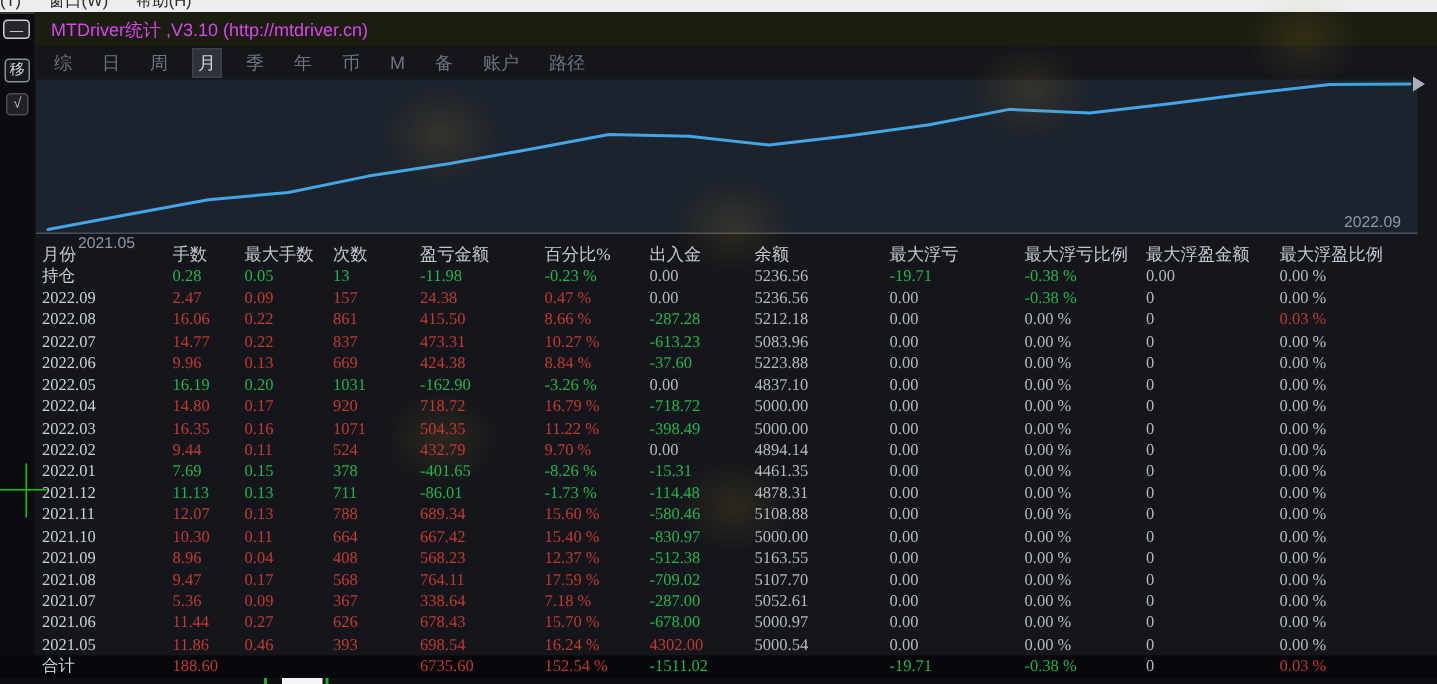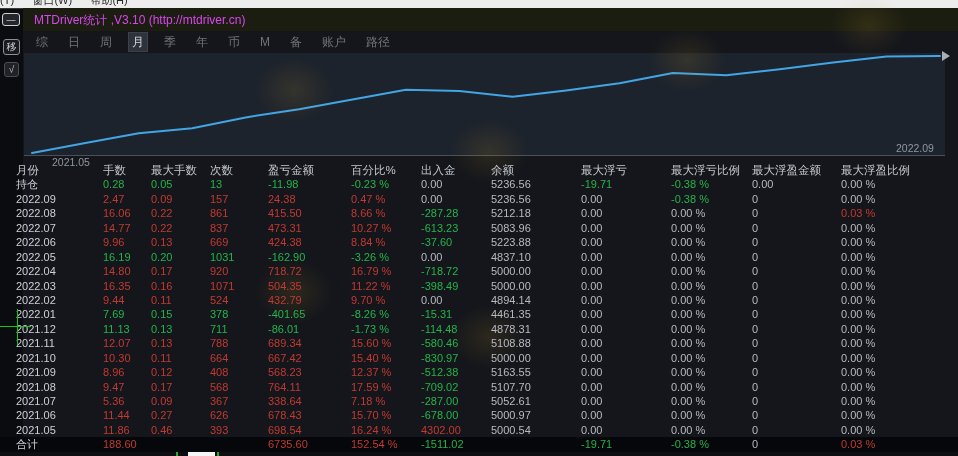--- a/index.html
+++ b/index.html
@@ -33,21 +33,21 @@
          border-bottom:1px solid #4a505a;overflow:visible;}
   .chart svg{position:absolute;left:0;top:0;}
   .axis-label{position:absolute;font-size:10.5px;color:#9096a0;}
   .axis-label.left{left:28px;top:103px;}
   .axis-label.right{left:872px;top:89px;}
   .end-arrow{position:absolute;left:918px;top:-1px;width:0;height:0;
              border-top:5px solid transparent;border-bottom:5px solid transparent;border-left:8px solid #a9afb7;}
   
   .table{position:absolute;left:0;top:163px;width:958px;}
   .row{display:grid;grid-template-columns:87px 48px 59px 58px 83px 70px 70px 90px 90px 81px 89px 105px;
-       padding-left:16px;height:14.45px;line-height:14.4px;font-size:11px;white-space:nowrap;}
+       padding-left:28px;height:14.45px;line-height:14.4px;font-size:11px;white-space:nowrap;font-family:Liberation Serif, serif;}
   .row.header{color:#c3c8cf;font-size:11.5px;}
   .row.total{background:#05070a;}
   .cell{overflow:hidden;}
   .t-label{color:#ccd1d8;}
   .t-r{color:#c23a31;}
   .t-g{color:#23b44b;}
   .t-w{color:#b6bac0;}
   
   .bottom-strip{position:absolute;left:0;top:452px;width:958px;height:4px;background:#0c0e11;}
   .bs-white{position:absolute;left:188px;top:0;width:27px;height:4px;background:#f5f5f5;}
@@ -299,21 +299,21 @@
         <span class="cell t-g">-830.97</span>
         <span class="cell t-w">5000.00</span>
         <span class="cell t-w">0.00</span>
         <span class="cell t-w">0.00 %</span>
         <span class="cell t-w">0</span>
         <span class="cell t-w">0.00 %</span>
       </div>
       <div class="row">
         <span class="cell t-label">2021.09</span>
         <span class="cell t-r">8.96</span>
-        <span class="cell t-r">0.12</span>
+        <span class="cell t-r">0.04</span>
         <span class="cell t-r">408</span>
         <span class="cell t-r">568.23</span>
         <span class="cell t-r">12.37 %</span>
         <span class="cell t-g">-512.38</span>
         <span class="cell t-w">5163.55</span>
         <span class="cell t-w">0.00</span>
         <span class="cell t-w">0.00 %</span>
         <span class="cell t-w">0</span>
         <span class="cell t-w">0.00 %</span>
       </div>

